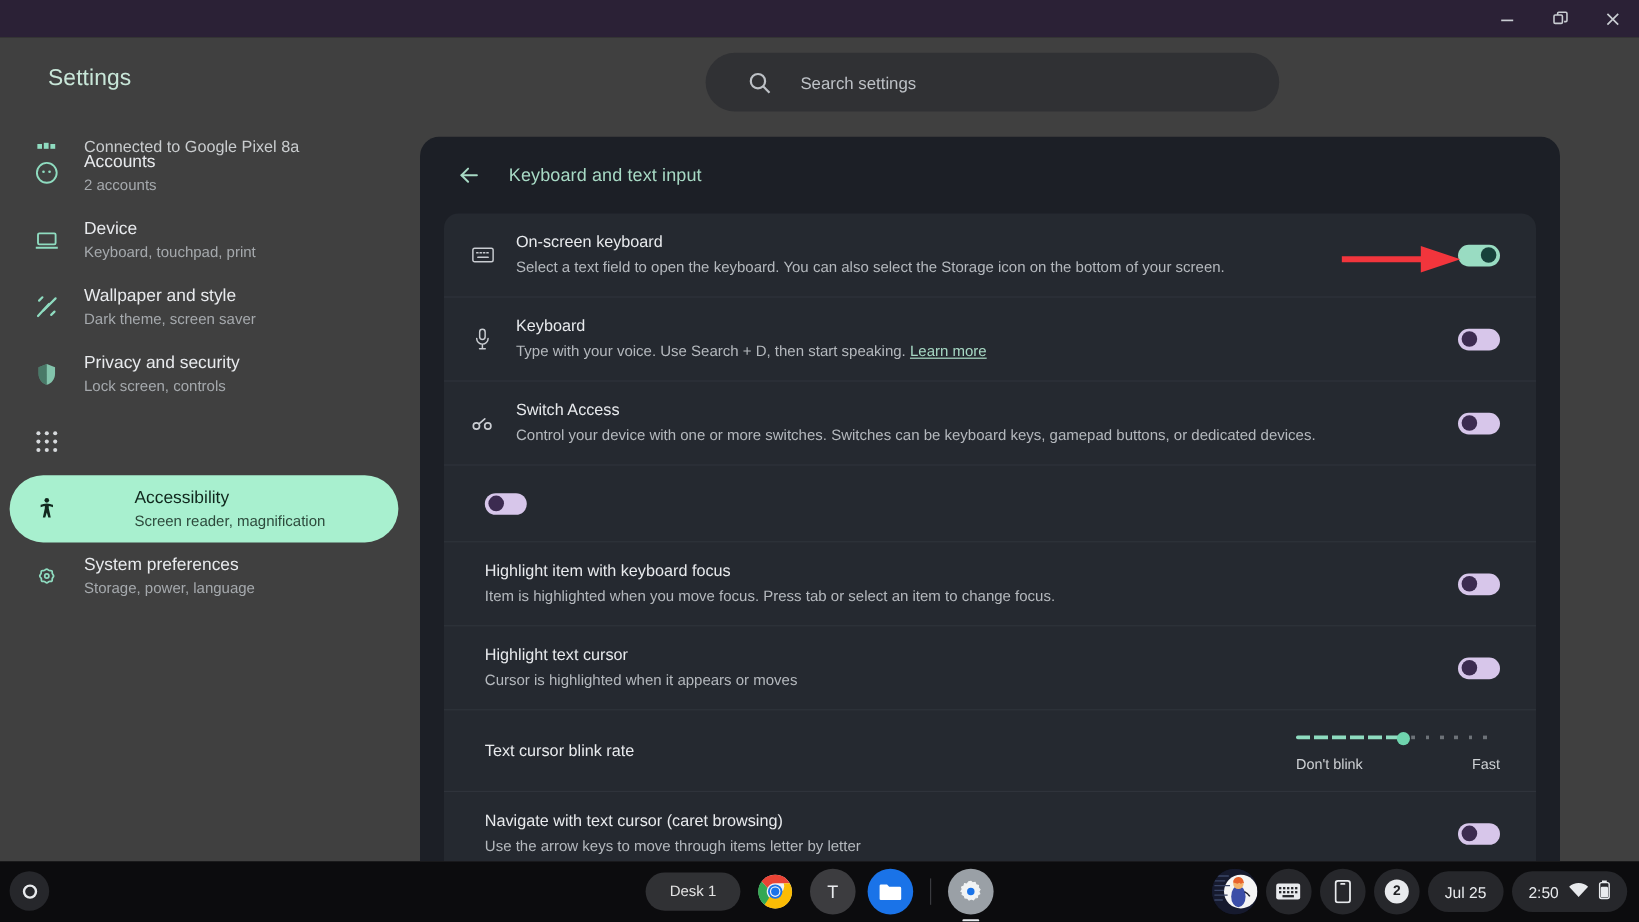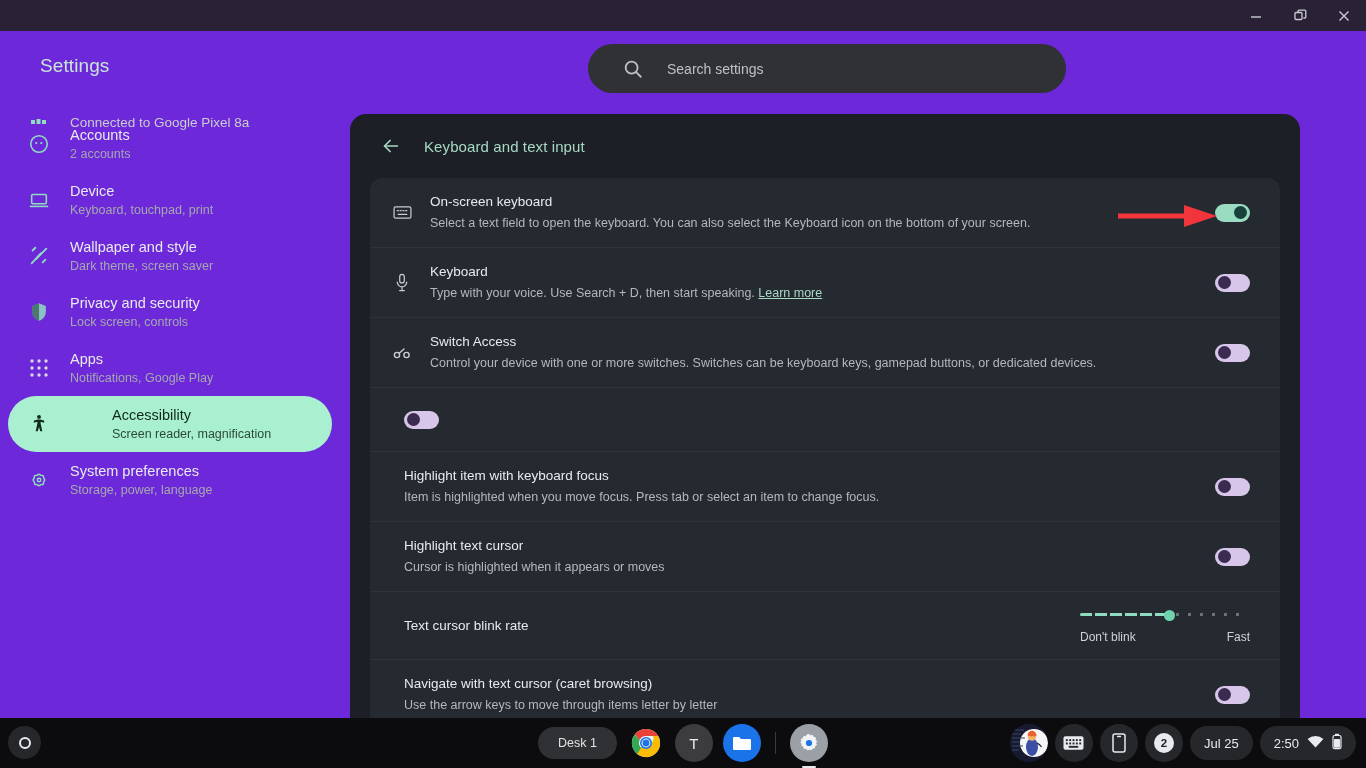--- a/index.html
+++ b/index.html
@@ -20,21 +20,21 @@
   }
   .wbtn {
     width:44px; height:31px; display:flex; align-items:center; justify-content:center;
     cursor:default;
   }
   .wbtn svg { display:block; }
 
   
   .settings-window {
     position:absolute; left:0; top:31px; width:1366px; height:687px;
-    background:#6d28d9;
+    background:#404040;
     overflow:hidden;
   }
   .topbar {
     position:absolute; left:0; top:0; width:1366px; height:73px;
   }
   .app-title {
     position:absolute; left:40px; top:24px;
     font-size:19px; color:#c8e6d8; letter-spacing:.1px;
   }
   .searchbox {
@@ -273,24 +273,20 @@
               <circle cx="10" cy="3" r="1.7"></circle>
               <circle cx="17" cy="3" r="1.7"></circle>
             <circle cx="3" cy="10" r="1.7"></circle>
               <circle cx="10" cy="10" r="1.7"></circle>
               <circle cx="17" cy="10" r="1.7"></circle>
             <circle cx="3" cy="17" r="1.7"></circle>
               <circle cx="10" cy="17" r="1.7"></circle>
               <circle cx="17" cy="17" r="1.7"></circle>
           </svg>
         </span>
-        <span class="nv-text">
-          <span class="nv-title">Apps</span>
-          <span class="nv-sub">Notifications, Google Play</span>
-        </span>
       </div>
 
       <div class="navitem selected">
         <span class="nv-icon">
           <svg width="22" height="22" viewBox="0 0 24 24" fill="#11281e">
             <circle cx="12" cy="4.3" r="2.1"></circle>
             <path d="M12 7.2c-2 0-4.2.7-5.6 1.2v2.1c1.2-.4 2.6-.8 3.8-1v2.1L8.4 20h2.2l1.4-4.6L13.4 20h2.2l-1.8-8.4V9.5c1.2.2 2.6.6 3.8 1V8.4C16.2 7.9 14 7.2 12 7.2z"></path>
           </svg>
         </span>
         <span class="nv-text">
@@ -330,21 +326,21 @@
 
         <div class="row">
           <span class="r-icon">
             <svg width="19" height="15" viewBox="0 0 20 16" fill="none" stroke="#c9ccd1" stroke-width="1.3">
               <rect x="1" y="2" width="18" height="12" rx="1.6"></rect>
               <path d="M4.5 6h1M7.5 6h1M10.5 6h1M13.5 6h1M5.5 10h9" stroke-linecap="round" stroke-width="1.5"></path>
             </svg>
           </span>
           <span class="r-text">
             <div class="r-title">On-screen keyboard</div>
-            <div class="r-sub">Select a text field to open the keyboard. You can also select the Keyboard icon on the bottom of your screen.</div>
+            <div class="r-sub">Select a text field to open the keyboard. You can also select the Storage icon on the bottom of your screen.</div>
           </span>
           <span class="toggle on">
             <span class="knob"></span>
           </span>
         </div>
 
         <div class="row">
           <span class="r-icon">
             <svg width="16" height="19" viewBox="0 0 16 20" fill="none" stroke="#c9ccd1" stroke-width="1.3">
               <rect x="5.6" y="1.5" width="4.8" height="9" rx="2.4"></rect>

